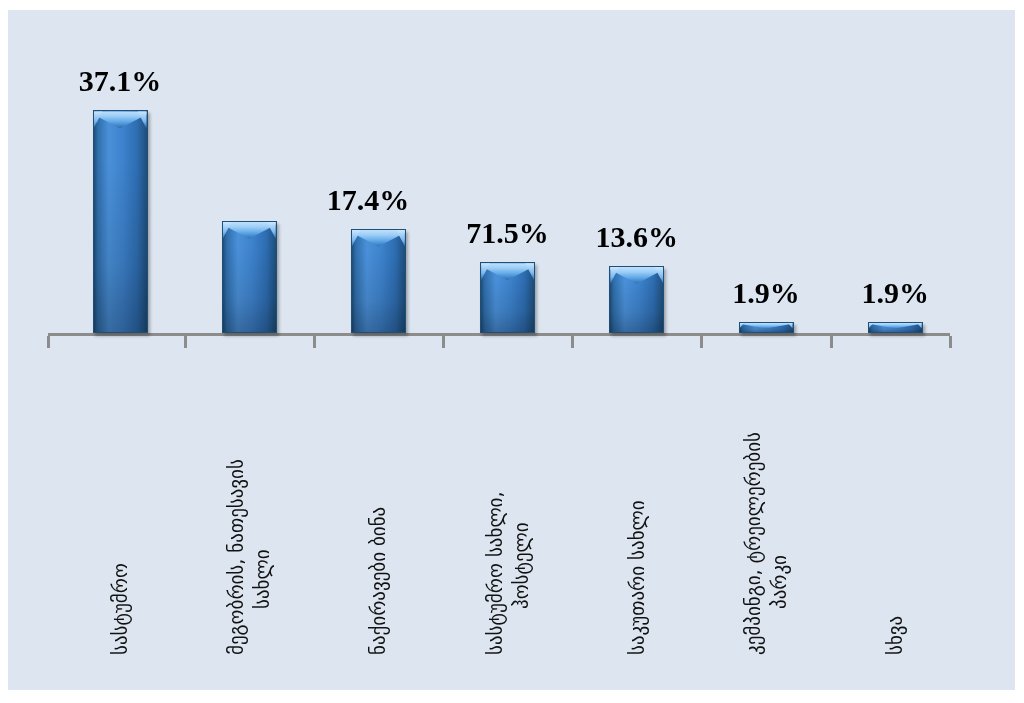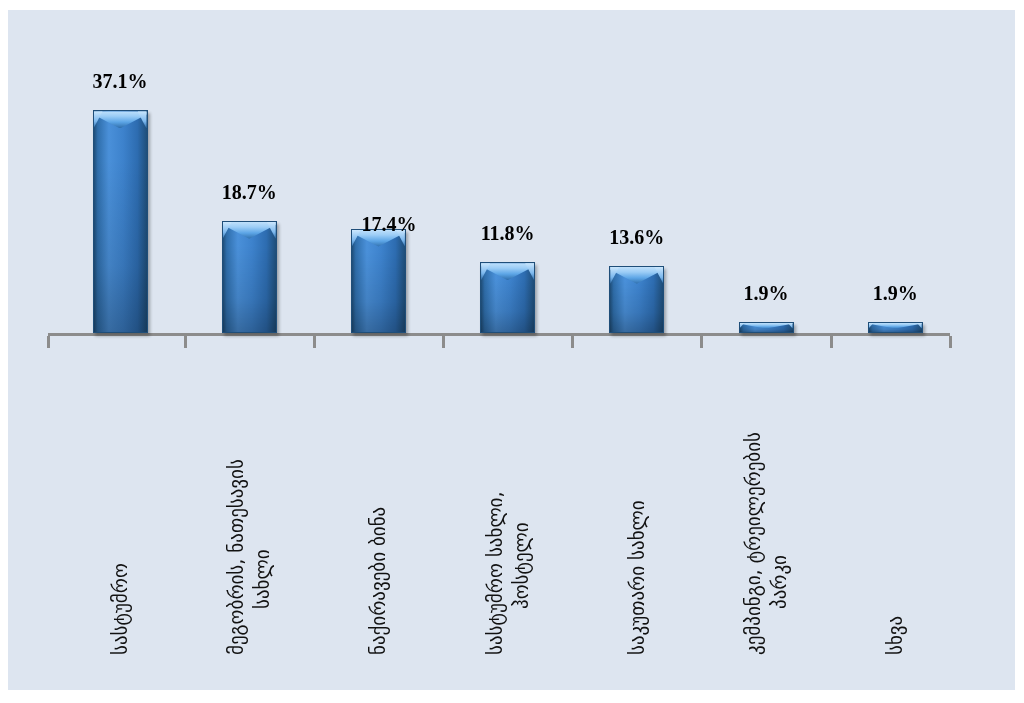--- a/index.html
+++ b/index.html
@@ -91,21 +91,21 @@
   .bar.tiny .bevel { height: 6px; }
   .bar.tiny .bevel-side-l,
   .bar.tiny .bevel-side-r { height: 6px; width: 5px; }
 
   
   .value-label {
     position: absolute;
     text-align: center;
     font-family: "Liberation Serif", serif;
     font-weight: bold;
-    font-size: 20px;
+    font-size: 30px;
     line-height: 30px;
     color: #000000;
     white-space: nowrap;
   }
   
   .cat-label {
     position: absolute;
     transform-origin: left top;
     transform: rotate(-90deg);
     font-family: "DejaVu Sans", sans-serif;
@@ -141,35 +141,34 @@
           <div class="bevel-side-l"></div>
           <div class="bevel-side-r"></div>
         </div>
         <div class="value-label" style="left: 42px; top: 56.4px; width: 140px;">37.1%</div>
         <div class="cat-label" style="left: 99px; top: 345px; width: 300px; transform: rotate(-90deg) translate(-100%, 0px); transform-origin: left top;"><span>სასტუმრო</span></div>
         <div class="bar" title="მეგობრის, ნათესავის სახლი 18.7%" style="left: 213.7px; top: 210.8px; width: 55px; height: 112.2px;">
           <div class="bevel"></div>
           <div class="bevel-side-l"></div>
           <div class="bevel-side-r"></div>
         </div>
-        <div class="value-label" style="left: 171.2px; top: 166.8px; width: 140px;">18.7%</div>
         <div class="cat-label" style="left: 215.2px; top: 345px; width: 300px; transform: rotate(-90deg) translate(-100%, 0px); transform-origin: left top;"><span>მეგობრის, ნათესავის</span><span class="l2">სახლი</span></div>
         <div class="bar" title="ნაქირავები ბინა 17.4%" style="left: 342.9px; top: 218.6px; width: 55px; height: 104.4px;">
           <div class="bevel"></div>
           <div class="bevel-side-l"></div>
           <div class="bevel-side-r"></div>
         </div>
-        <div class="value-label" style="left: 311px; top: 174.6px; width: 140px; margin-top: 24px;">17.4%</div>
+        <div class="value-label" style="left: 290px; top: 174.6px; width: 140px;">17.4%</div>
         <div class="cat-label" style="left: 357.4px; top: 345px; width: 300px; transform: rotate(-90deg) translate(-100%, 0px); transform-origin: left top;"><span>ნაქირავები ბინა</span></div>
         <div class="bar" title="სასტუმრო სახლი, ჰოსტელი 11.8%" style="left: 472.1px; top: 252.2px; width: 55px; height: 70.8px;">
           <div class="bevel"></div>
           <div class="bevel-side-l"></div>
           <div class="bevel-side-r"></div>
         </div>
-        <div class="value-label" style="left: 429.6px; top: 208.2px; width: 140px;">11.8%</div>
+        <div class="value-label" style="left: 429.6px; top: 208.2px; width: 140px;">71.5%</div>
         <div class="cat-label" style="left: 473.6px; top: 345px; width: 300px; transform: rotate(-90deg) translate(-100%, 0px); transform-origin: left top;"><span>სასტუმრო სახლი,</span><span class="l2">ჰოსტელი</span></div>
         <div class="bar" title="საკუთარი სახლი 11.2%" style="left: 601.3px; top: 255.8px; width: 55px; height: 67.2px;">
           <div class="bevel"></div>
           <div class="bevel-side-l"></div>
           <div class="bevel-side-r"></div>
         </div>
         <div class="value-label" style="left: 558.8px; top: 211.8px; width: 140px;">13.6%</div>
         <div class="cat-label" style="left: 615.8px; top: 345px; width: 300px; transform: rotate(-90deg) translate(-100%, 0px); transform-origin: left top;"><span>საკუთარი სახლი</span></div>
         <div class="bar tiny" title="კემპინგი, ტრეილერების პარკი 1.9%" style="left: 730.5px; top: 311.6px; width: 55px; height: 11.4px;">
           <div class="bevel"></div>

